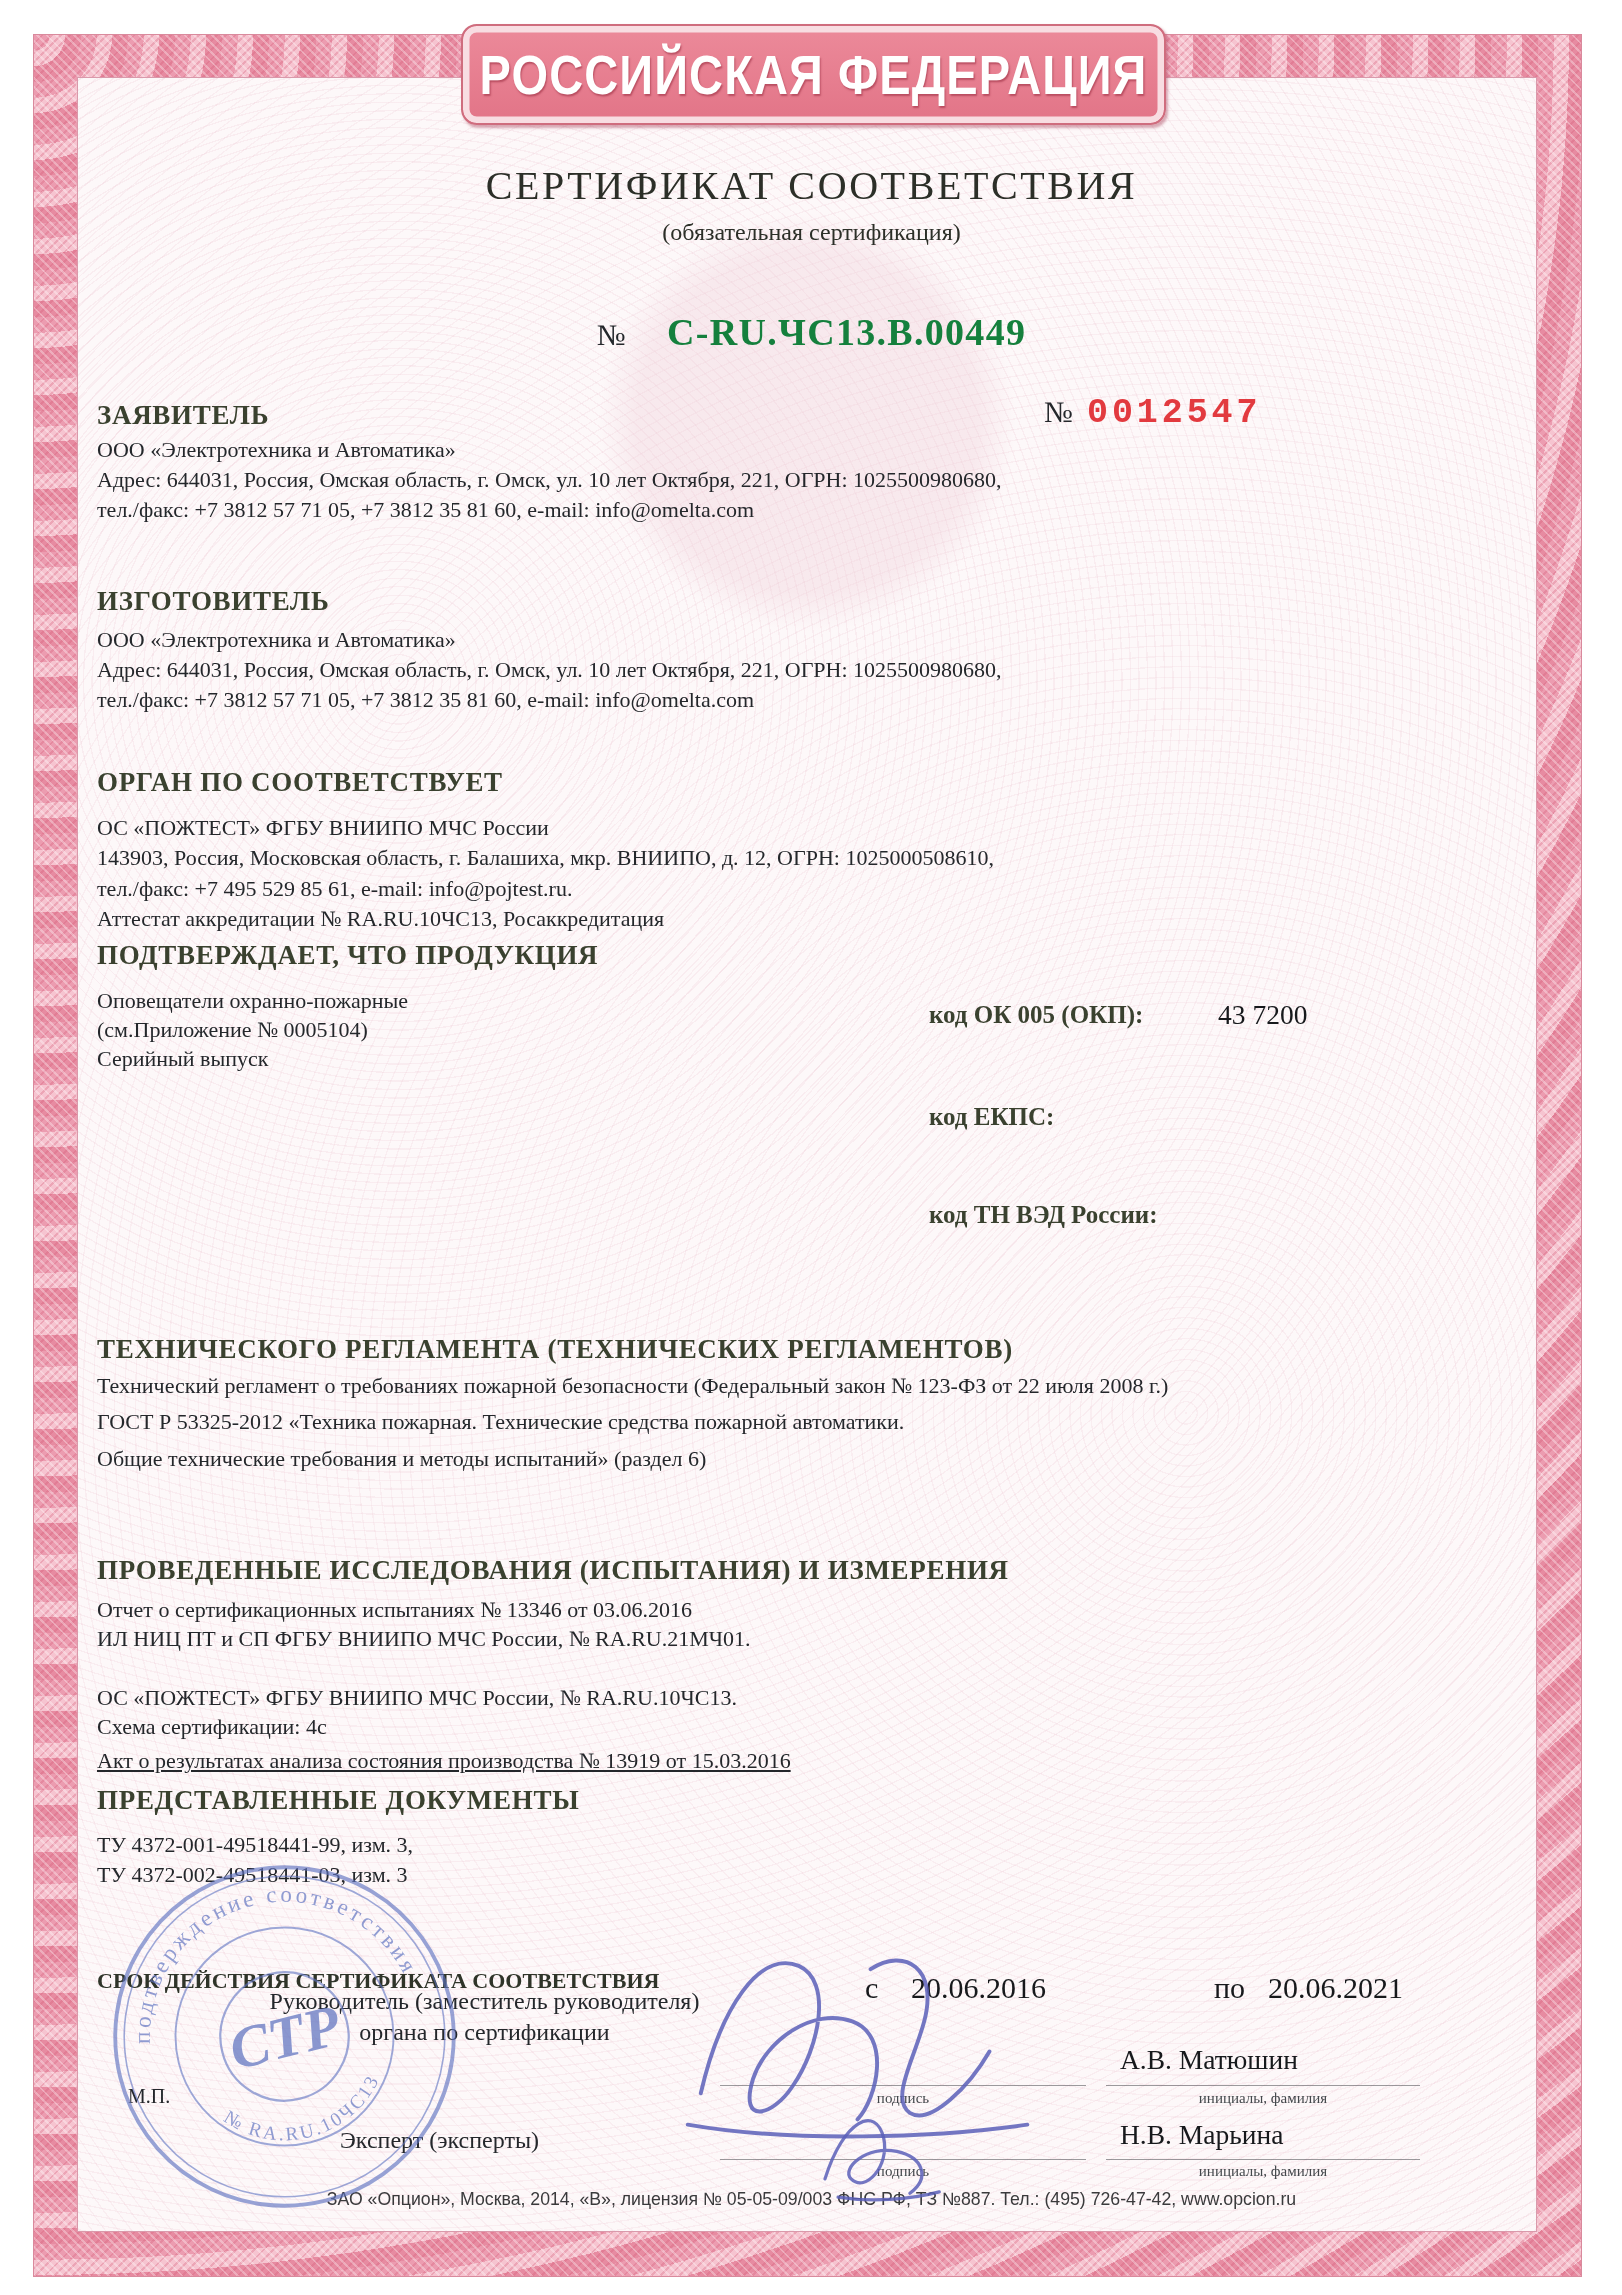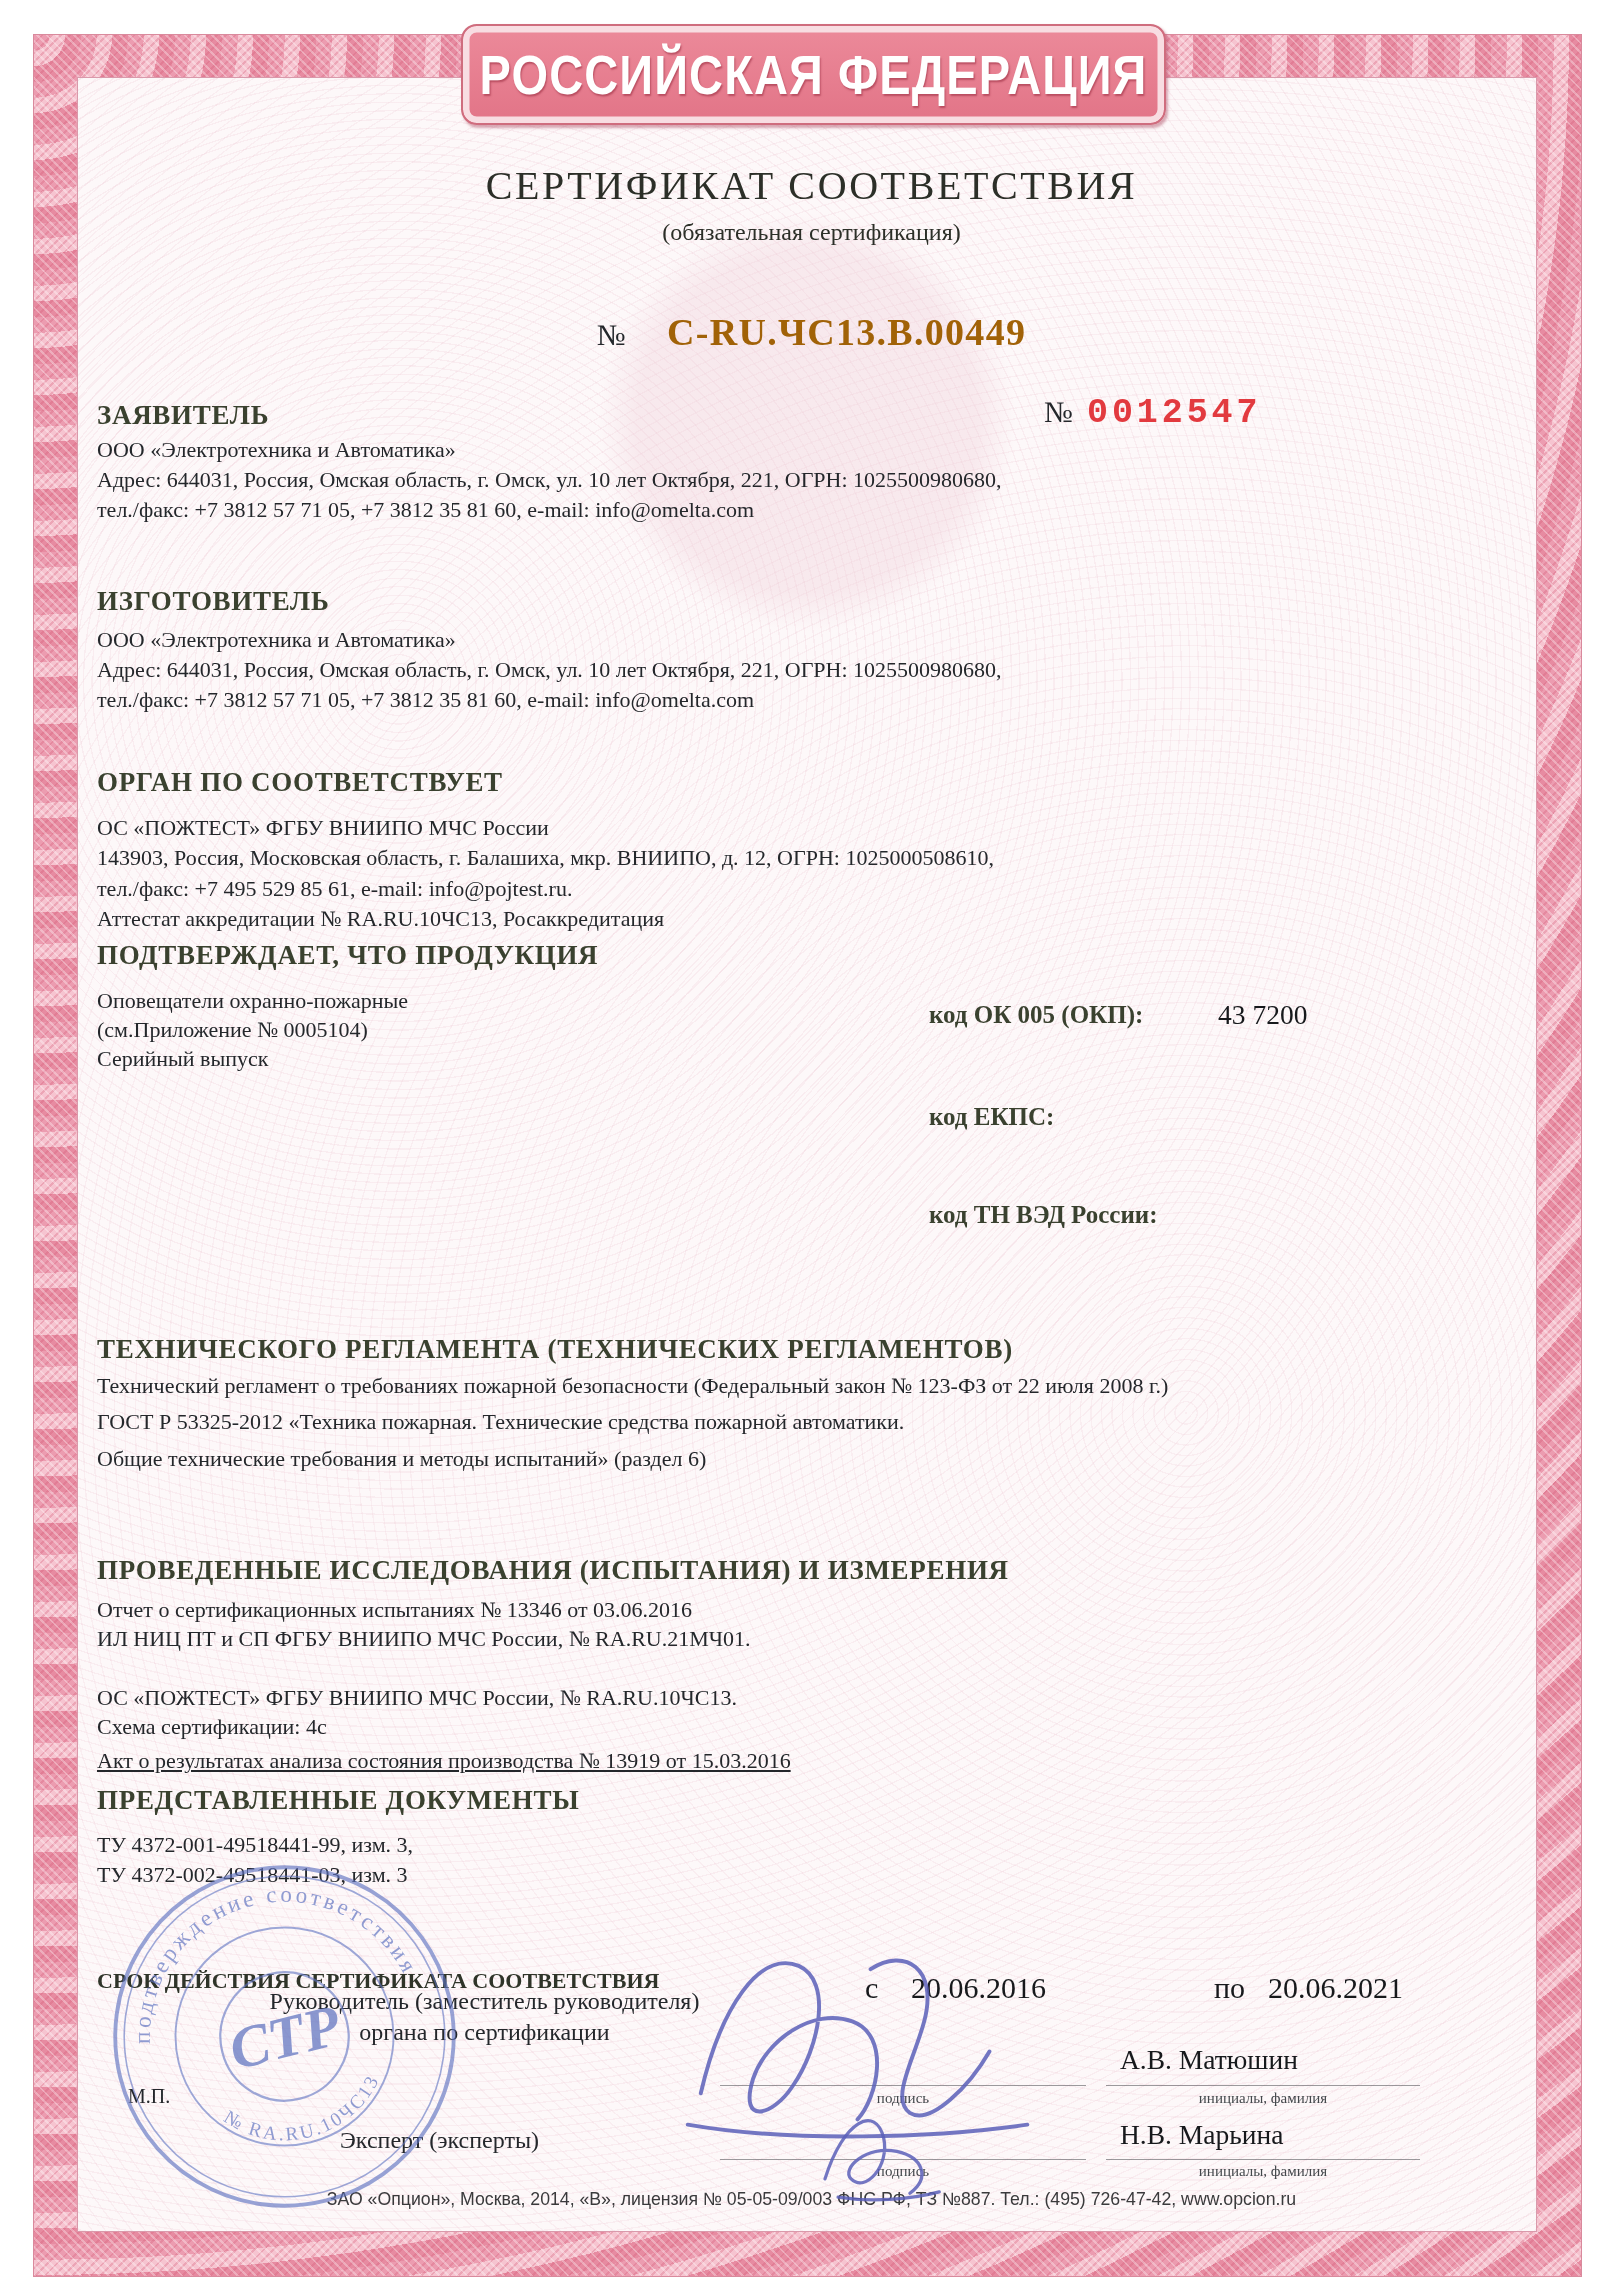--- a/index.html
+++ b/index.html
@@ -29,21 +29,21 @@
           box-shadow:inset 0 0 0 6.5px #f8dde2, 2px 2.6px 2.6px rgba(170,70,95,.45);
           display:flex;align-items:center;justify-content:center;}
   .banner span{font-family:"Liberation Sans","DejaVu Sans",sans-serif;font-weight:bold;
                font-size:56px;color:#ffffff;white-space:nowrap;transform:scaleX(.84);
                text-shadow:1.3px 2px 2px rgba(150,40,60,.55);letter-spacing:1.3px;}
   
   .doc-title{left:0;right:0;top:162px;text-align:center;font-size:40px;letter-spacing:2.6px;color:#2c2f28;}
   .doc-sub{left:0;right:0;top:219px;text-align:center;font-size:24px;color:#2c2f28;}
   .certno{left:0;right:0;top:310px;display:flex;justify-content:center;align-items:baseline;gap:19.6px;}
   .certno .nl{font-size:30px;color:#24272b;}
-  .certno .nv{font-size:38px;font-weight:bold;letter-spacing:1.3px;color:#a16207;margin-left:22px;}
+  .certno .nv{font-size:38px;font-weight:bold;letter-spacing:1.3px;color:#15803d;margin-left:22px;}
   
   .h{font-weight:bold;font-size:27px;letter-spacing:0.7px;color:#3a412f;white-space:nowrap;}
   .bl{font-size:22px;color:#24272b;white-space:nowrap;}
   .blank-no{left:1044px;top:393px;display:flex;align-items:baseline;gap:14.4px;}
   .blank-no .nl{font-size:30px;color:#24272b;}
   .blank-no .nv{font-family:"Liberation Mono","DejaVu Sans Mono",monospace;font-weight:bold;
                 font-size:35px;letter-spacing:3.9px;color:#e23a3f;}
   .codelbl{font-weight:bold;font-size:25px;color:#3a412f;white-space:nowrap;}
   .codeval{font-size:27.5px;color:#17191c;white-space:nowrap;}
   

